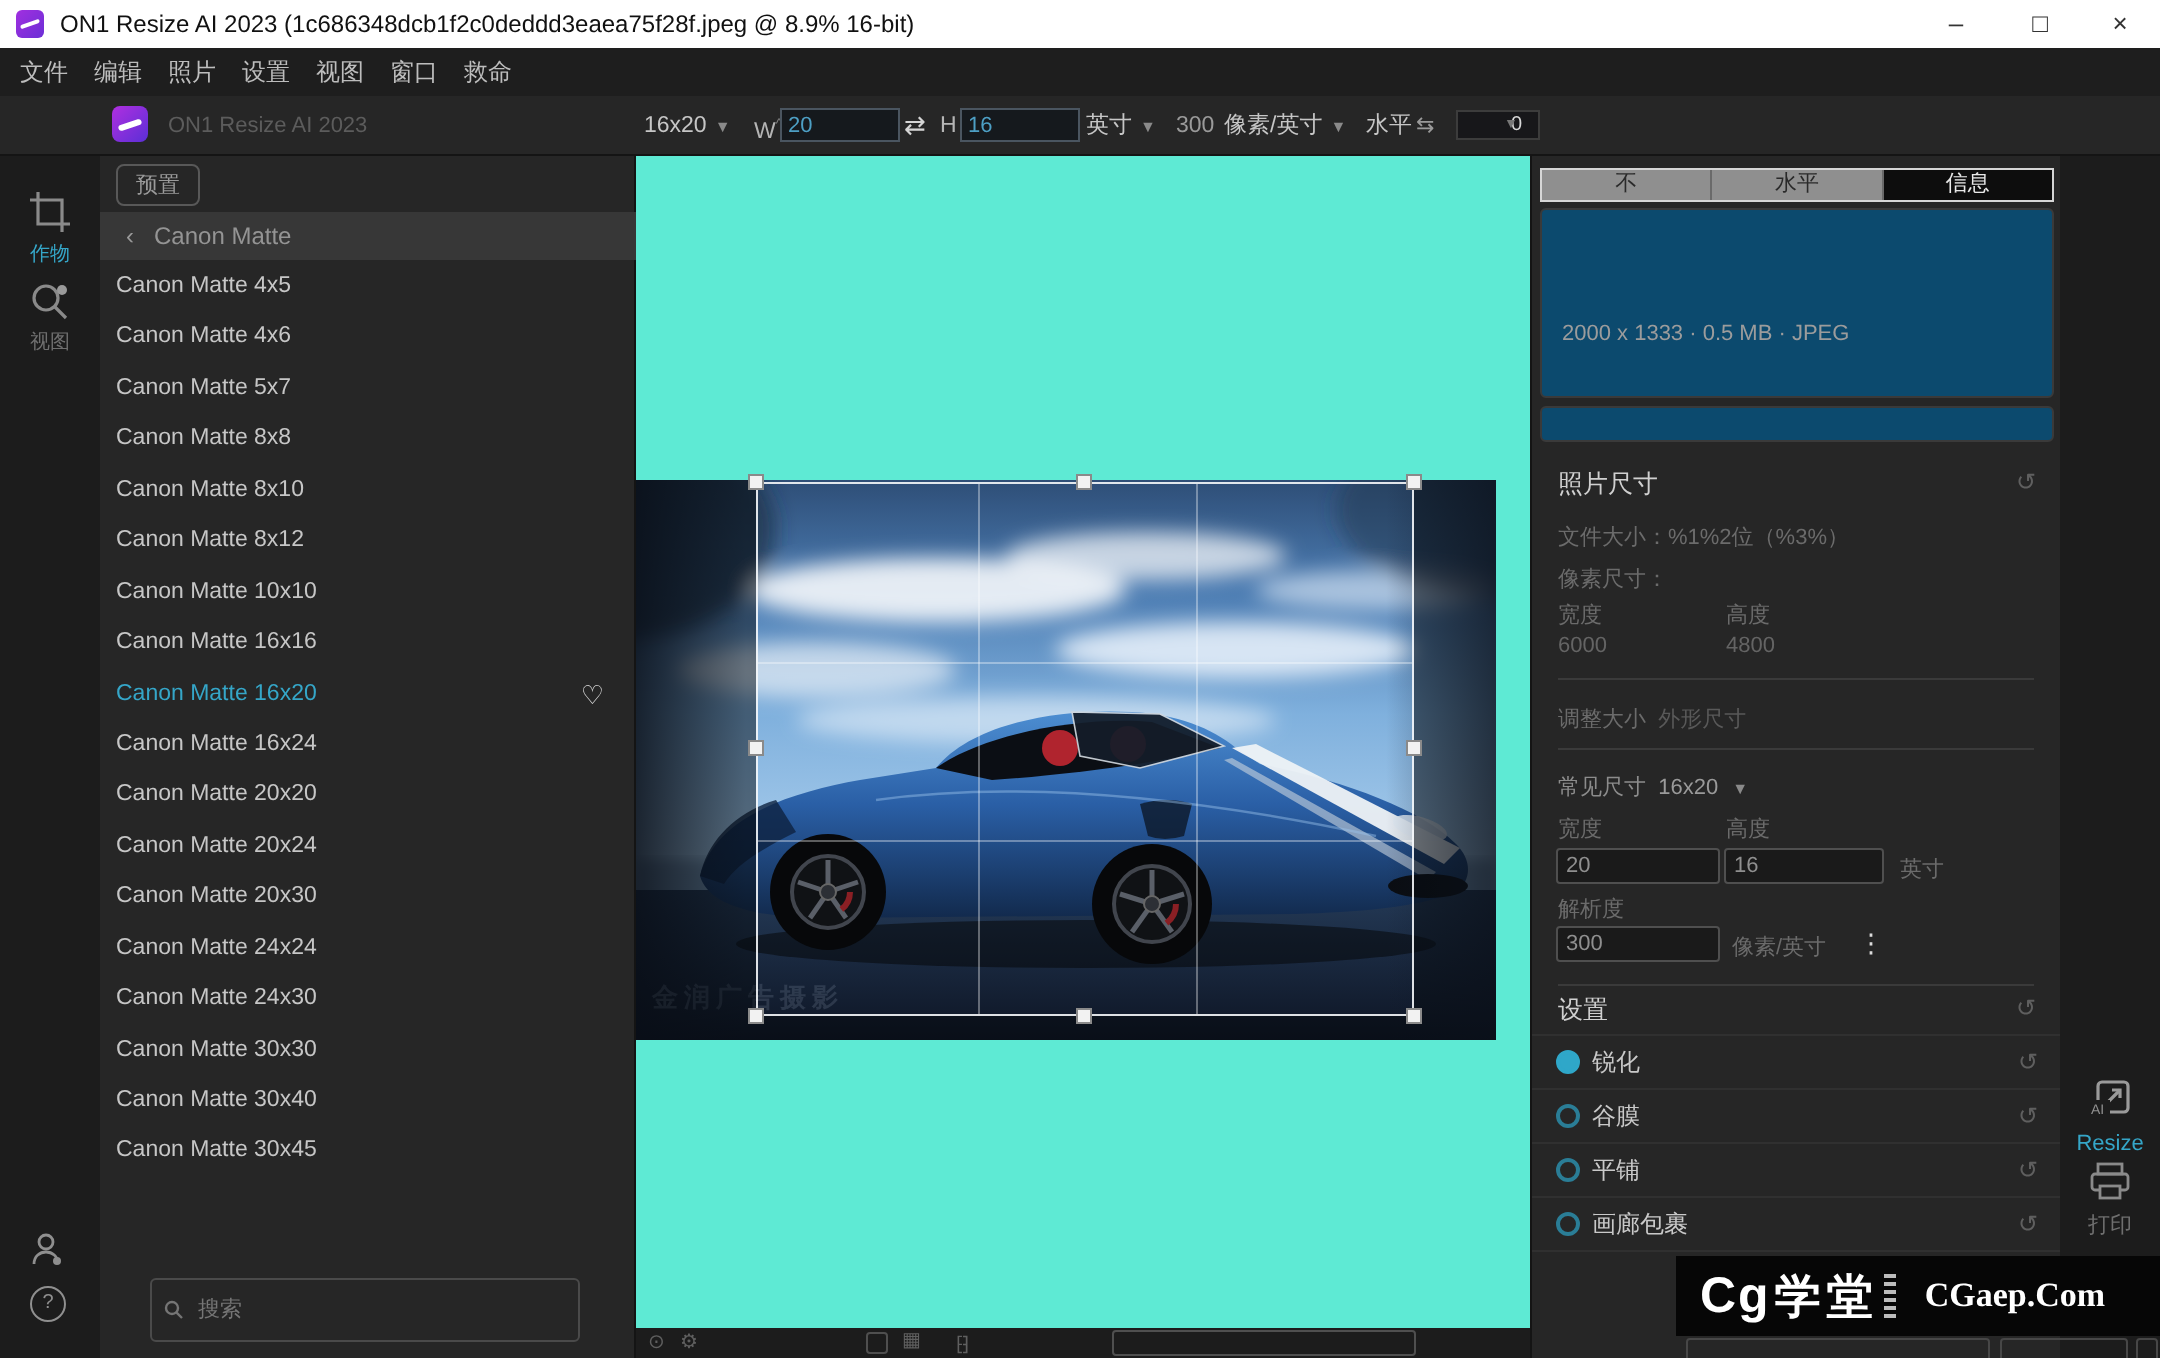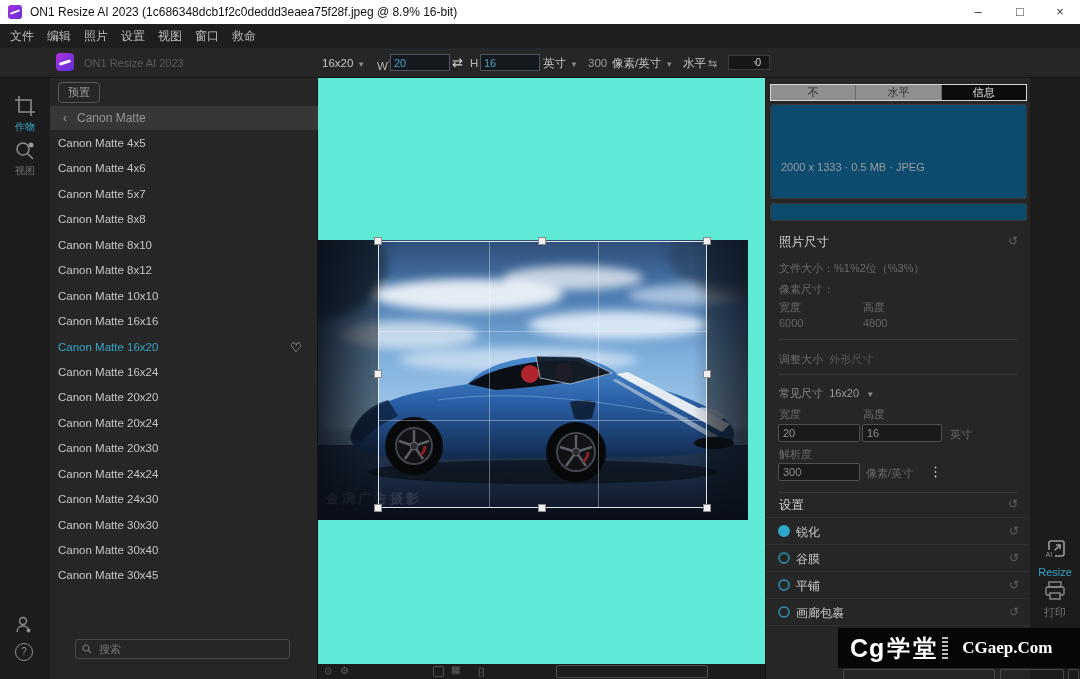--- a/index.html
+++ b/index.html
@@ -57,21 +57,21 @@
   #preset-btn{left:8px;top:4px;padding:2px 9px;border:1px solid #585858;border-radius:4px;
     color:#9a9a9a;font-size:11px;}
   #group-header{left:0;top:28px;width:268px;height:24px;background:#373737;
     line-height:24px;font-size:12px;color:#949494;}
   #group-chevron{margin:0 10px 0 13px;color:#9a9a9a;}
   #preset-list{left:0;top:53px;width:268px;}
   .prow{position:relative;height:25.45px;line-height:25.45px;padding-left:8px;
     font-size:11.5px;color:#c6c6c6;}
   .prow.sel{color:#35a6c8;}
   .heart{position:absolute;right:16px;top:0;color:#d8d8d8;font-size:13px;}
-  #search-box{left:25px;top:561px;width:215px;height:20px;border:1px solid #4a4a4a;
+  #search-box{left:25px;top:561px;width:215px;height:32px;border:1px solid #4a4a4a;
     border-radius:3px;display:flex;align-items:center;padding-left:6px;box-sizing:border-box;}
   #search-input{border:none;background:transparent;outline:none;color:#9a9a9a;
     font-size:11px;width:170px;font-family:"Liberation Sans",sans-serif;margin-left:5px;}
   #search-input::placeholder{color:#757575;}
 
   
   #canvas{left:318px;top:78px;width:447px;height:586px;background:#5eead4;}
   #photo{left:0;top:162px;width:430px;height:280px;}
   #photo svg{position:absolute;left:0;top:0;}
   .dim{position:absolute;background:rgba(6,9,14,0.5);}

